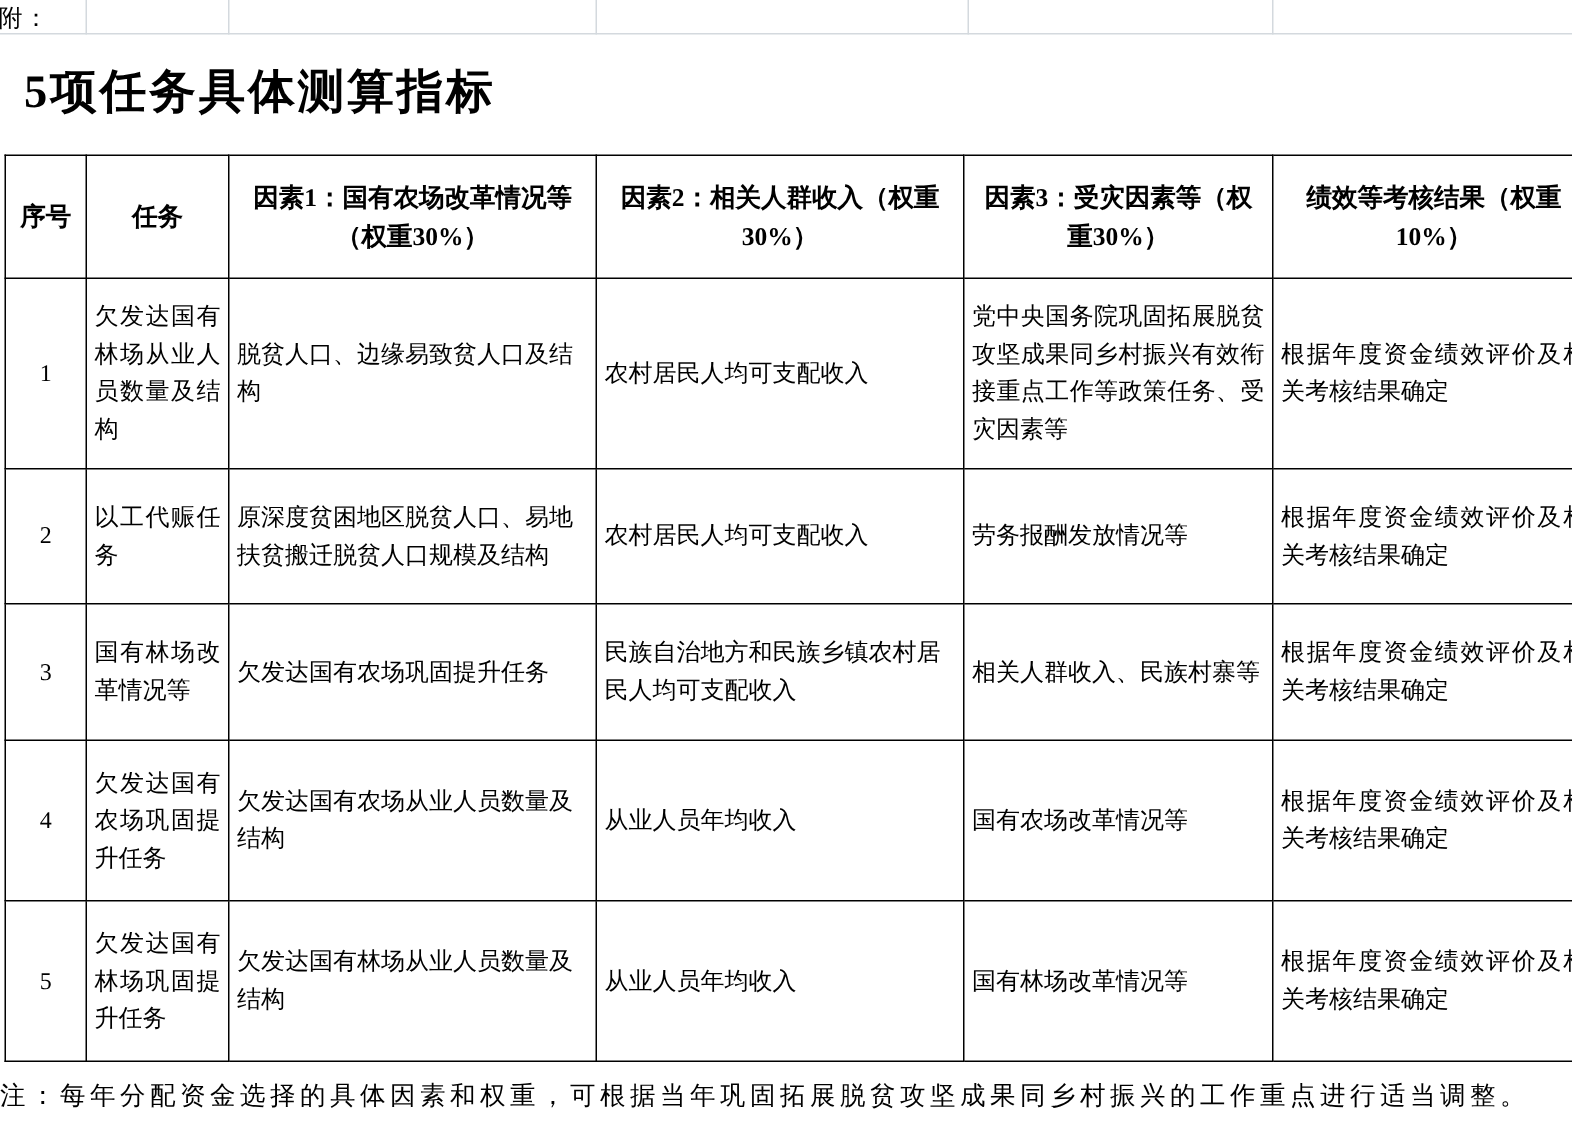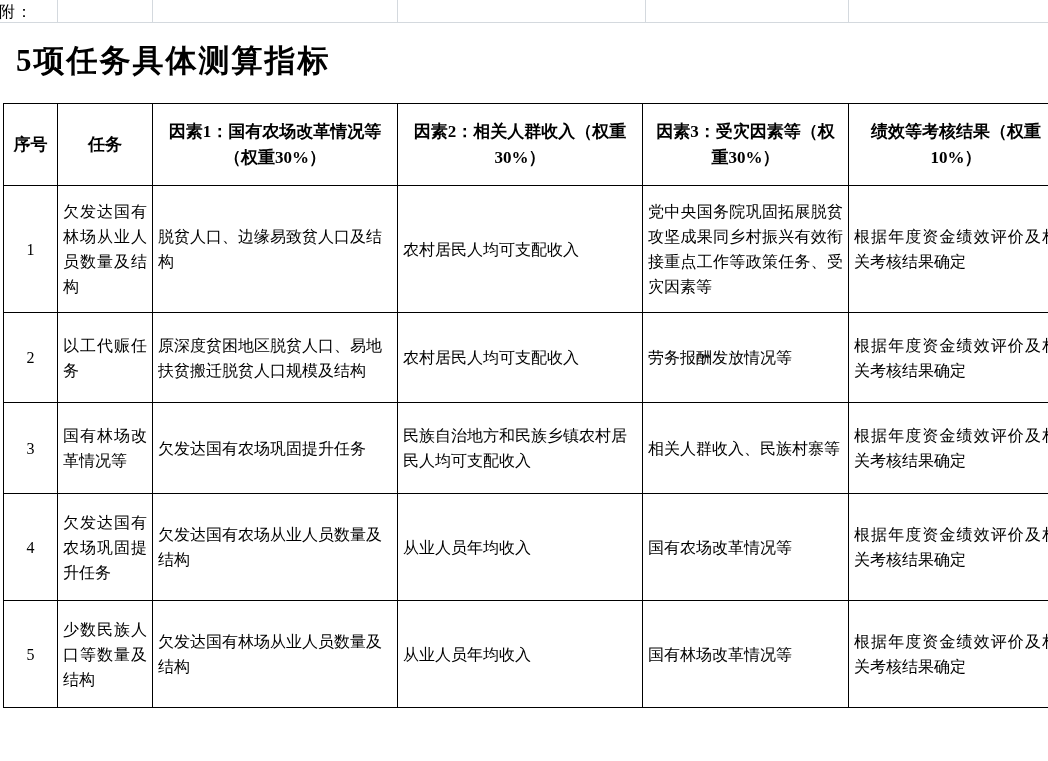--- a/index.html
+++ b/index.html
@@ -144,23 +144,24 @@
       <tr class="r4">
         <td class="c-center">4</td>
         <td class="c-justify">欠发达国有农场巩固提升任务</td>
         <td class="c-left">欠发达国有农场从业人员数量及结构</td>
         <td class="c-left">从业人员年均收入</td>
         <td class="c-justify">国有农场改革情况等</td>
         <td class="c-justify">根据年度资金绩效评价及相关考核结果确定</td>
       </tr>
       <tr class="r5">
         <td class="c-center">5</td>
-        <td class="c-justify">少数民族人口等数量及结构</td>
+        <td class="c-justify">欠发达国有林场巩固提升任务</td>
         <td class="c-left">欠发达国有林场从业人员数量及结构</td>
         <td class="c-left">从业人员年均收入</td>
         <td class="c-justify">国有林场改革情况等</td>
         <td class="c-justify">根据年度资金绩效评价及相关考核结果确定</td>
       </tr>
     </tbody>
   </table>
 
+  <div class="note">注：每年分配资金选择的具体因素和权重，可根据当年巩固拓展脱贫攻坚成果同乡村振兴的工作重点进行适当调整。</div>
 
 </div>
 
 </body></html>

